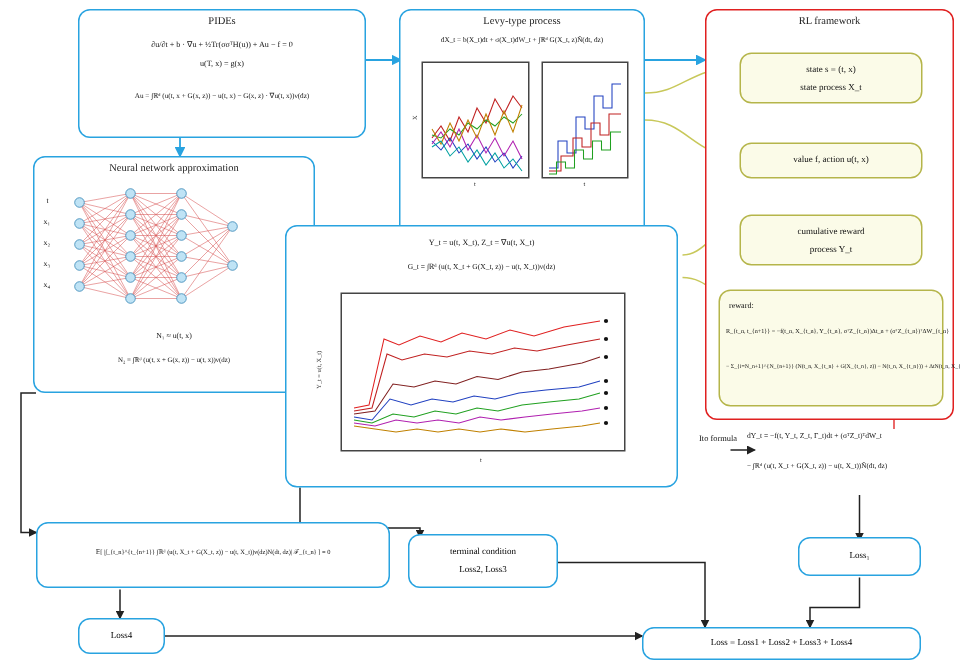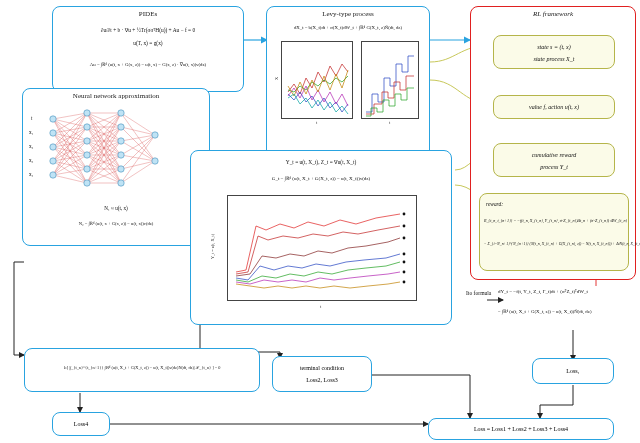--- a/index.html
+++ b/index.html
@@ -27,21 +27,21 @@
     height: 443px;
     pointer-events: none;
   }
   .box {
     position: absolute;
     box-sizing: border-box;
     border-radius: 8px;
     background: #ffffff;
   }
   .box-blue { border: 1.4px solid #29a3e0; }
-  .box-red  { border: 1.4px solid #e02020; font-style: italic; }
+  .box-red  { border: 1.4px solid #e02020; }
   .box-olive{ border: 1.2px solid #b5b54a; background: #fbfbe8; }
   .box-title {
     position: absolute;
     top: 3px;
     left: 0;
     width: 100%;
     text-align: center;
     font-size: 7px;
     color: #1a1a1a;
     font-family: "Liberation Serif", serif;
@@ -182,21 +182,21 @@
     <div class="plot-frame" style="left:94px; top:34px; width:58px; height:78px;">
       <svg width="58" height="78" viewBox="0 0 58 78">
         <path d="M4,70 L10,70 L10,52 L16,52 L16,60 L22,60 L22,36 L28,36 L28,44 L34,44 L34,22 L40,22 L40,30 L46,30 L46,14 L52,14" fill="none" stroke="#2040c0" stroke-width="0.7"></path>
         <path d="M4,72 L12,72 L12,62 L20,62 L20,50 L26,50 L26,56 L32,56 L32,40 L38,40 L38,48 L44,48 L44,34 L52,34" fill="none" stroke="#c02020" stroke-width="0.7"></path>
         <path d="M4,74 L9,74 L9,66 L15,66 L15,70 L21,70 L21,58 L27,58 L27,64 L33,64 L33,52 L39,52 L39,58 L45,58 L45,46 L52,46" fill="none" stroke="#20a020" stroke-width="0.7"></path>
       </svg>
       <div class="axis-label" style="left:27px; top:78px;">t</div>
     </div>
   </div>
 
-  <div class="box box-blue" style="left:22px; top:88px; width:188px; height:158px;">
+  <div class="box box-blue" style="left:22px; top:104px; width:188px; height:158px;">
     <div class="box-title">Neural network approximation</div>
 
     <div class="nn-box-label" style="left:8px; top:26px;">t</div>
     <div class="nn-box-label" style="left:6px; top:40px;">x₁</div>
     <div class="nn-box-label" style="left:6px; top:54px;">x₂</div>
     <div class="nn-box-label" style="left:6px; top:68px;">x₃</div>
     <div class="nn-box-label" style="left:6px; top:82px;">x₄</div>
 
     <svg style="position:absolute; left:18px; top:16px;" width="136" height="94" viewBox="0 0 136 94">
       <g stroke="#d03030" stroke-width="0.35" opacity="0.85">

